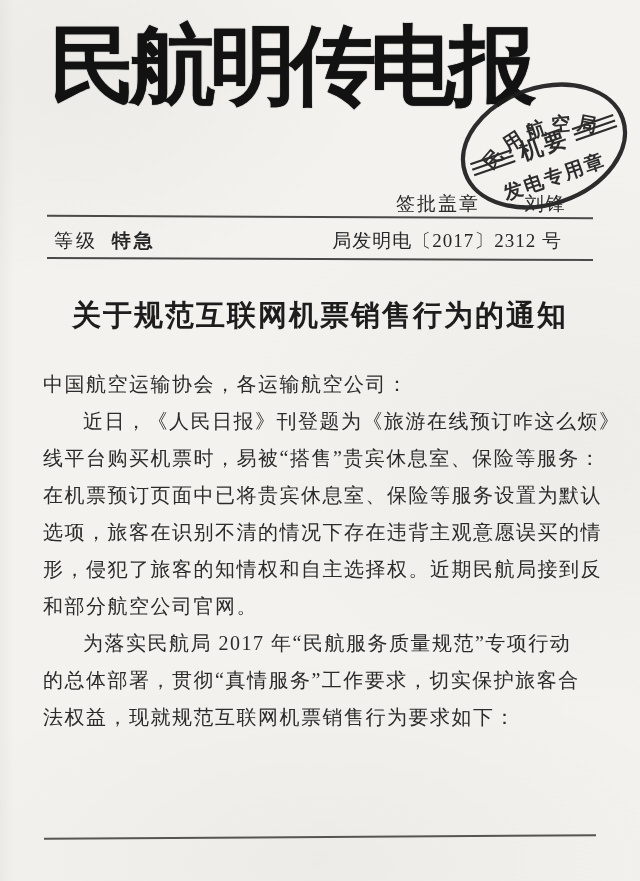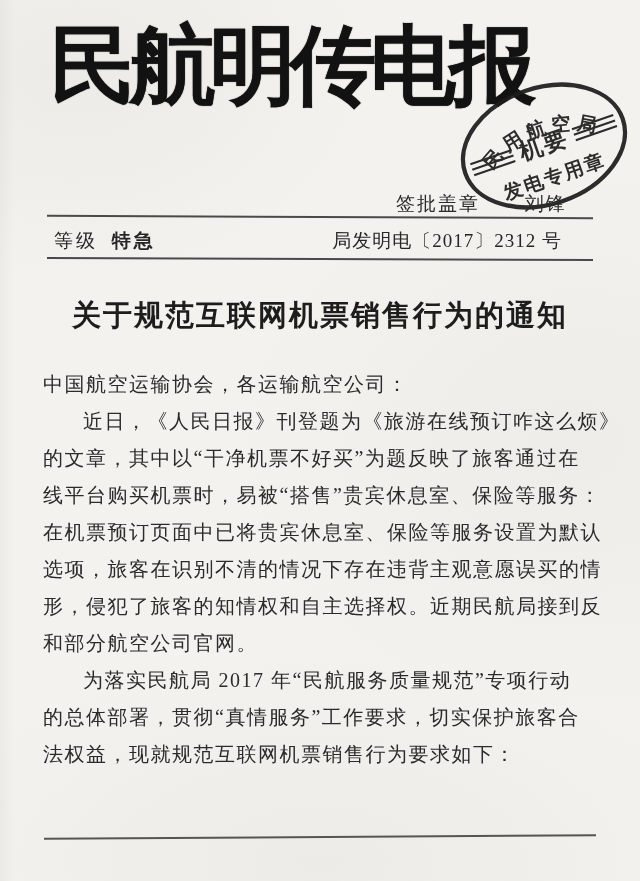--- a/index.html
+++ b/index.html
@@ -178,21 +178,20 @@
     <span class="doc-number">局发明电〔2017〕2312 号</span>
   </div>
 
   <div class="rule rule-2"></div>
 
   <div class="doc-title">关于规范互联网机票销售行为的通知</div>
 
   <div class="body-text">
     <div class="body-line">中国航空运输协会，各运输航空公司：</div>
     <div class="body-line indent">近日，《人民日报》刊登题为《旅游在线预订咋这么烦》</div>
-    <div class="body-line">的文章，其中以“干净机票不好买”为题反映了旅客通过在</div>
     <div class="body-line">线平台购买机票时，易被“搭售”贵宾休息室、保险等服务：</div>
     <div class="body-line">在机票预订页面中已将贵宾休息室、保险等服务设置为默认</div>
     <div class="body-line">选项，旅客在识别不清的情况下存在违背主观意愿误买的情</div>
     <div class="body-line">形，侵犯了旅客的知情权和自主选择权。近期民航局接到反</div>
     <div class="body-line">和部分航空公司官网。</div>
     <div class="body-line indent">为落实民航局 2017 年“民航服务质量规范”专项行动</div>
     <div class="body-line">的总体部署，贯彻“真情服务”工作要求，切实保护旅客合</div>
     <div class="body-line">法权益，现就规范互联网机票销售行为要求如下：</div>
   </div>
 

